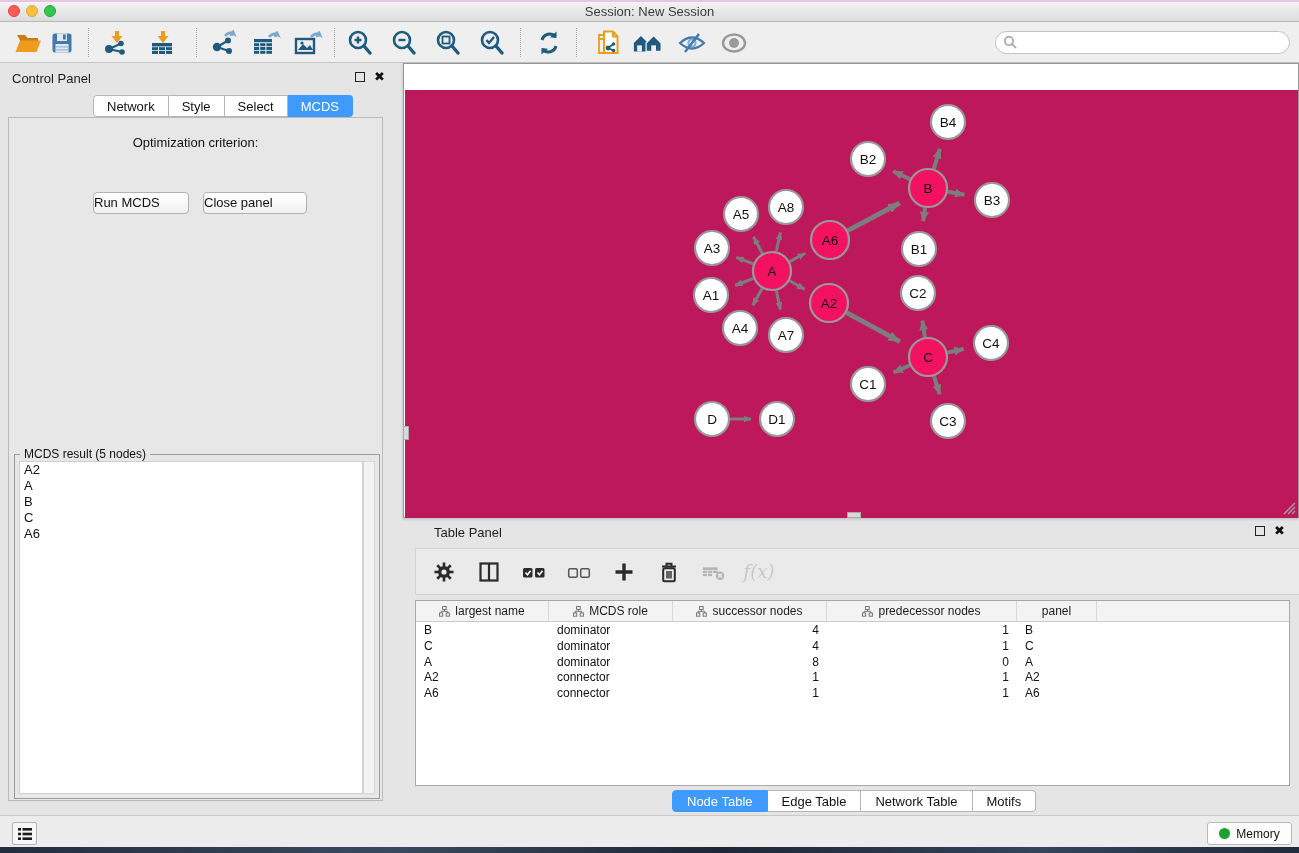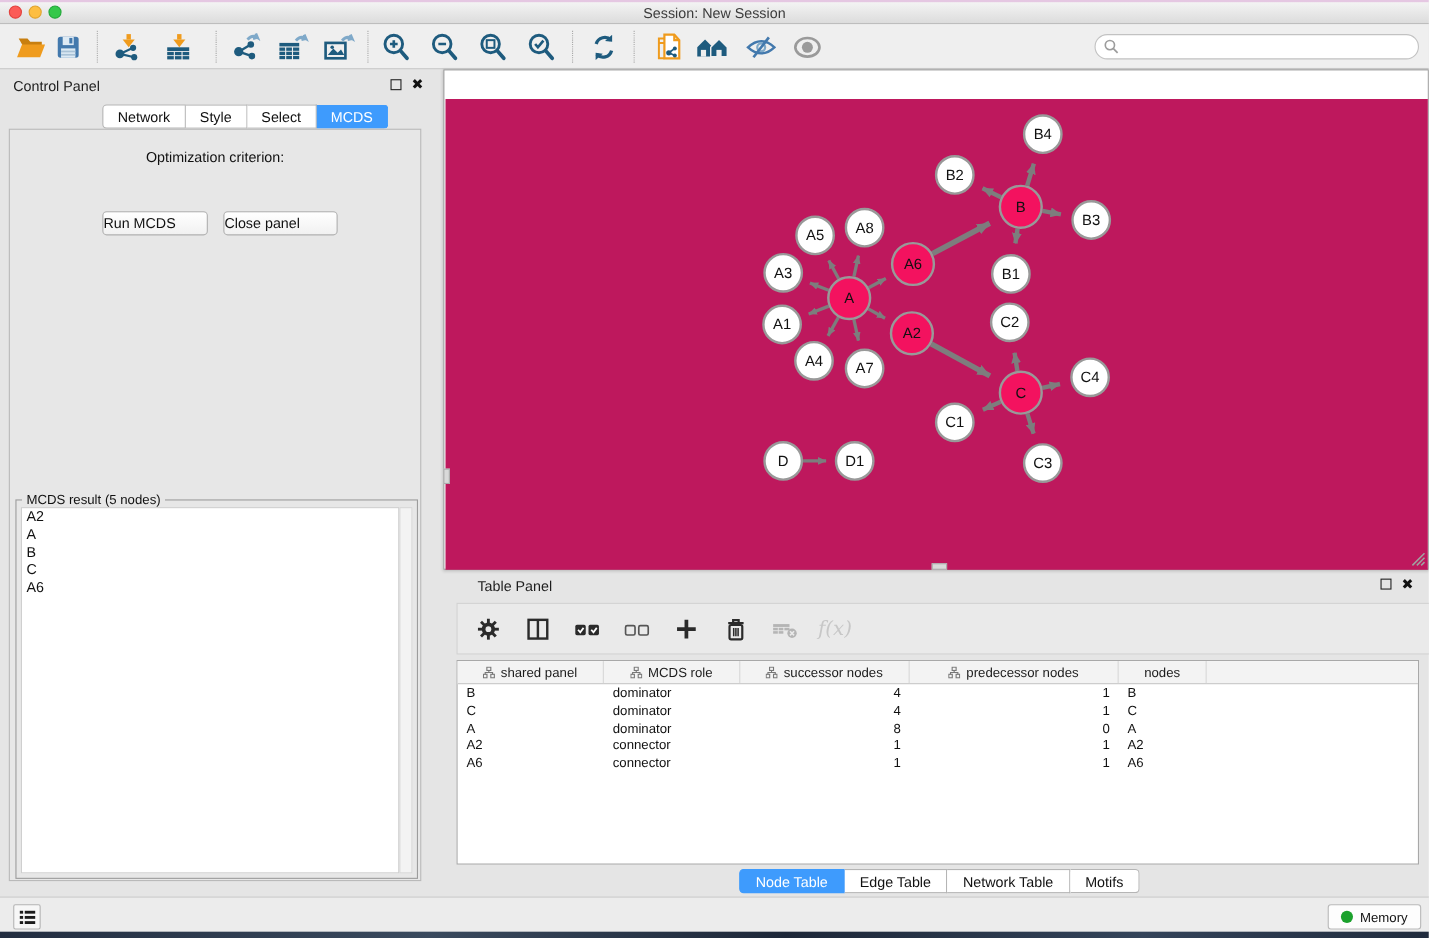--- a/index.html
+++ b/index.html
@@ -499,21 +499,21 @@
     <div class="thead">
         <div class="th" style="width: 133px;">
           <svg width="11" height="11" viewBox="0 0 11 11">
             <g fill="none" stroke="#777" stroke-width="1">
               <rect x="3.6" y="0.5" width="3.6" height="3"></rect>
               <rect x="0.5" y="7" width="3.2" height="3.2"></rect>
               <rect x="7.2" y="7" width="3.2" height="3.2"></rect>
               <path d="M5.4 3.5 V5.3 M2.1 7 V5.3 H8.8 V7"></path>
             </g>
           </svg>
-          <span>shared panel</span>
+          <span>largest name</span>
         </div>
         <div class="th" style="width: 124px;">
           <svg width="11" height="11" viewBox="0 0 11 11">
             <g fill="none" stroke="#777" stroke-width="1">
               <rect x="3.6" y="0.5" width="3.6" height="3"></rect>
               <rect x="0.5" y="7" width="3.2" height="3.2"></rect>
               <rect x="7.2" y="7" width="3.2" height="3.2"></rect>
               <path d="M5.4 3.5 V5.3 M2.1 7 V5.3 H8.8 V7"></path>
             </g>
           </svg>
@@ -535,21 +535,21 @@
             <g fill="none" stroke="#777" stroke-width="1">
               <rect x="3.6" y="0.5" width="3.6" height="3"></rect>
               <rect x="0.5" y="7" width="3.2" height="3.2"></rect>
               <rect x="7.2" y="7" width="3.2" height="3.2"></rect>
               <path d="M5.4 3.5 V5.3 M2.1 7 V5.3 H8.8 V7"></path>
             </g>
           </svg>
           <span>predecessor nodes</span>
         </div>
         <div class="th" style="width: 80px;">
-          <span>nodes</span>
+          <span>panel</span>
         </div>
       </div>
     <div class="tbody">
         <div class="tr">
           <div class="td" style="width: 133px;">B</div>
           <div class="td" style="width: 124px;">dominator</div>
           <div class="td num" style="width: 154px;">4</div>
           <div class="td num" style="width: 190px;">1</div>
           <div class="td" style="width: 80px;">B</div>
         </div>

